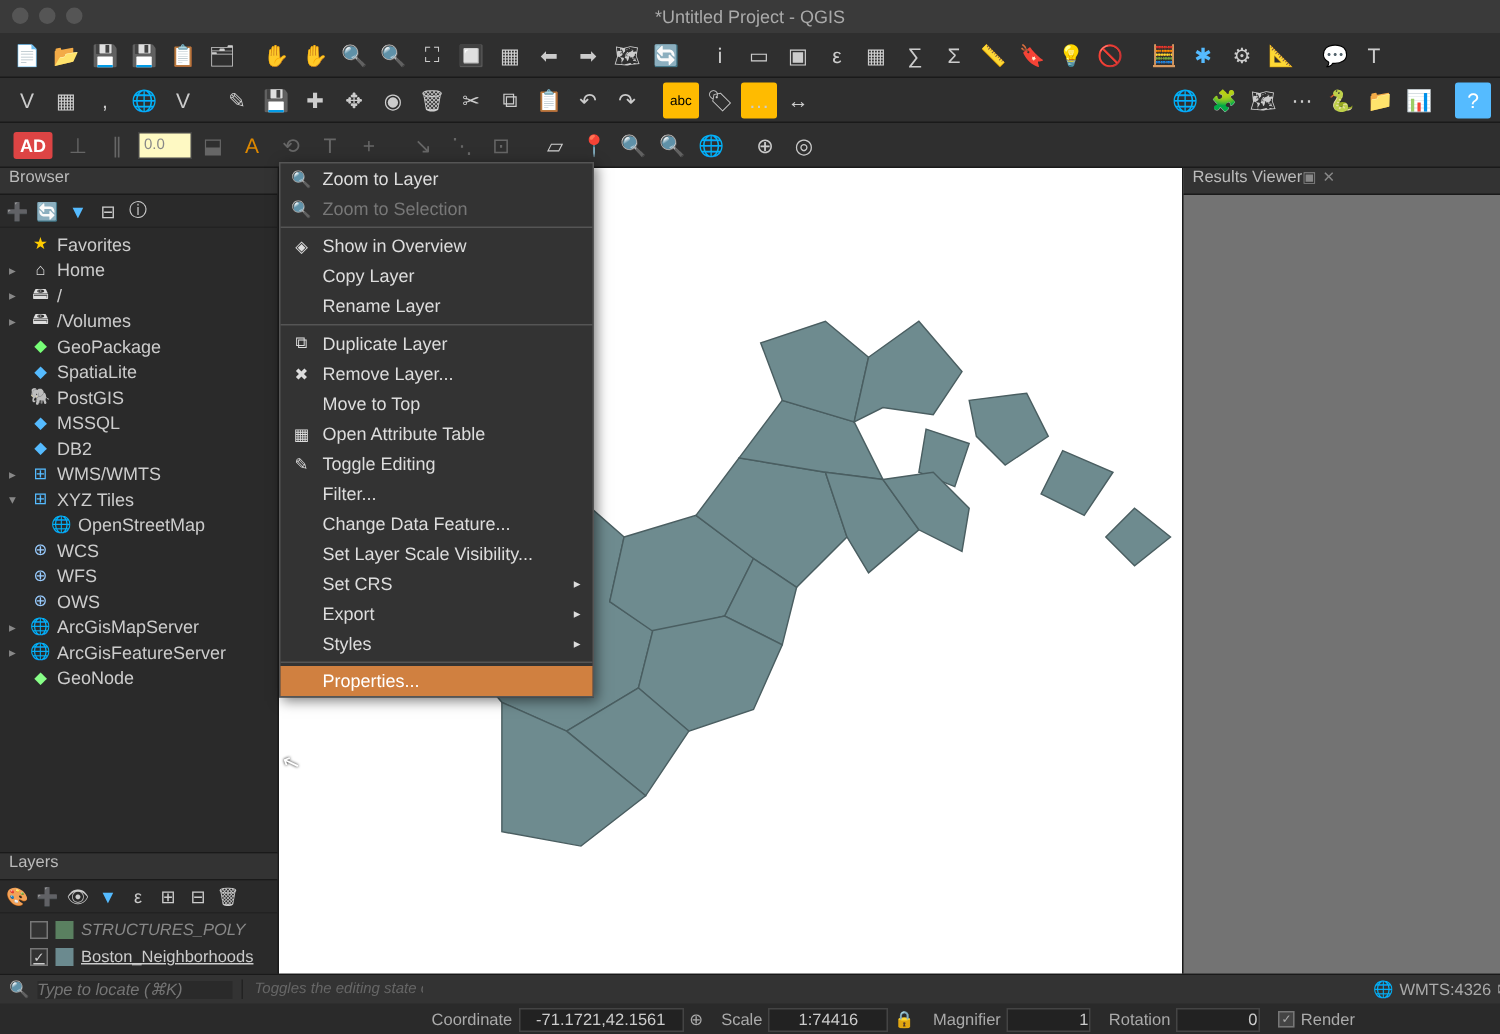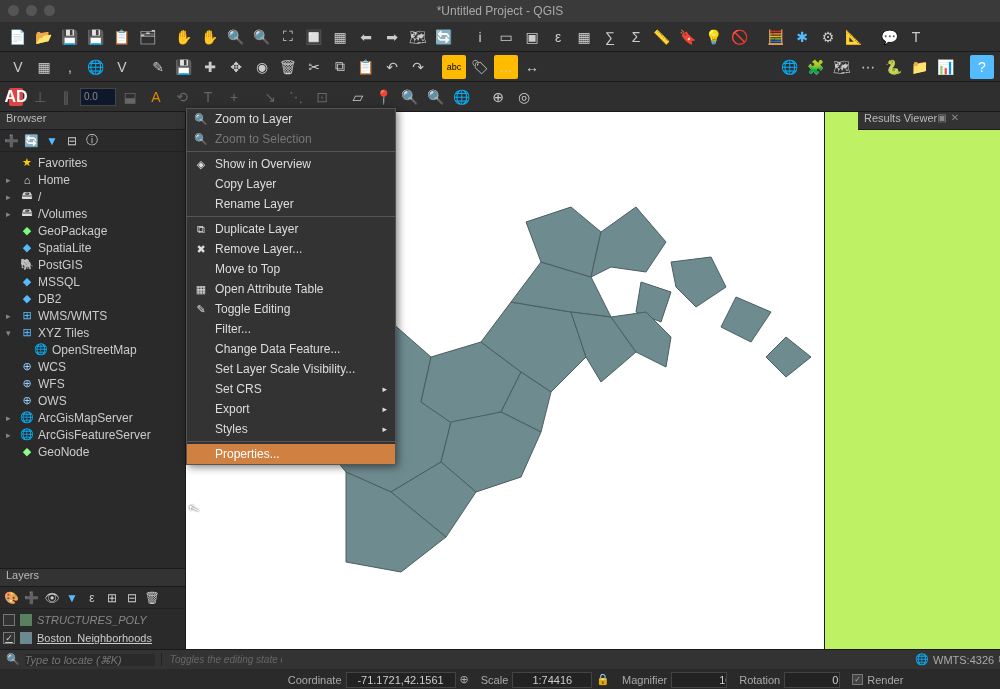--- a/index.html
+++ b/index.html
@@ -3,48 +3,48 @@
 <meta charset="utf-8">
 <style>
 * { margin:0; padding:0; box-sizing:border-box; font-family:"Helvetica Neue",Arial,sans-serif; }
 body { width:1000px; height:689px; background:#2a2a2a; color:#ccc; font-size:12px; overflow:hidden; position:relative; }
 .titlebar { height:22px; background:#3a3a3a; display:flex; align-items:center; justify-content:center; color:#aaa; font-size:12px; position:relative; }
 .traffic { position:absolute; left:8px; top:5px; display:flex; gap:7px; }
 .traffic span { width:11px; height:11px; border-radius:50%; background:#555; display:inline-block; }
 .toolbar-row { height:30px; background:#2f2f2f; border-bottom:1px solid #1a1a1a; display:flex; align-items:center; padding:0 6px; gap:2px; }
 .tbtn { width:24px; height:24px; display:flex; align-items:center; justify-content:center; font-size:14px; color:#ccc; cursor:pointer; border-radius:2px; }
 .tsep { width:8px; }
-.ad-btn { width:14px; height:18px; background:#d44; color:#fff; font-weight:bold; font-size:16px; display:flex; align-items:center; justify-content:center; border-radius:2px; margin:0 3px;}
-.small-input { width:36px; height:18px; background:#0f172a; border:1px solid #444; color:#888; font-size:10px; padding:4px 3px; }
+.ad-btn { width:26px; height:18px; background:#d44; color:#fff; font-weight:bold; font-size:12px; display:flex; align-items:center; justify-content:center; border-radius:2px; margin:0 3px;}
+.small-input { width:36px; height:18px; background:#fef9c3; border:1px solid #444; color:#888; font-size:10px; padding:4px 3px; }
 
 .main { display:flex; height:537px; }
 .left { width:186px; display:flex; flex-direction:column; background:#2a2a2a; border-right:1px solid #1a1a1a; }
 .panel-head { height:18px; background:#333; padding:0 6px; display:flex; font-size:11px; color:#bbb; border-bottom:1px solid #1a1a1a; }
 .panel-tools { height:22px; display:flex; align-items:center; padding:0 4px; gap:4px; border-bottom:1px solid #222;}
 .pt-ic { width:16px; height:16px; display:flex; align-items:center; justify-content:center; font-size:12px; cursor:pointer; }
 .tree { padding:2px 0; overflow:hidden; flex:1; }
 .ti { display:flex; align-items:center; height:17px; padding-left:6px; gap:4px; cursor:pointer; white-space:nowrap; }
 .ti .ic { width:14px; text-align:center; font-size:11px; }
 .ti.l1 { padding-left:6px; } .ti.l2 { padding-left:20px; }
 .arrow { width:10px; font-size:9px; color:#888; }
 .star{color:#ffcc00;} .home{color:#ddd;} .folder{color:#ddd;} .db{color:#5bf;} .dbg{color:#7f7;} .xyz{color:#5bf;} .globe{color:#9cf;} .geo{color:#8f8;}
 
 .layers { border-top:1px solid #1a1a1a; }
 .layer-list { padding:2px 0; }
-.li { display:flex; align-items:center; height:18px; padding-left:3px; gap:5px; font-size:11px; }
+.li { display:flex; align-items:center; height:18px; padding-left:20px; gap:5px; font-size:11px; }
 .li .cb { width:12px; height:12px; border:1px solid #777; background:#333; display:flex; align-items:center; justify-content:center; font-size:9px; }
 .li .sw { width:12px; height:12px; }
 .li.sel { text-decoration:underline; }
 .struct { color:#888; font-style:italic; }
 .sw.g{background:#5a8060;} .sw.b{background:#6b8a8f;}
 
 .canvas { flex:1; background:#2a2a2a; position:relative; }
 .paper { position:absolute; left:0; top:0; right:0; bottom:0; background:#fff; }
 .paper svg { width:100%; height:100%; }
-.right { width:176px; background:#bef264; border-left:1px solid #1a1a1a;padding-left:33px; }
+.right { width:212px; background:#737373; border-left:1px solid #1a1a1a; }
 .rv-close{ float:right; display:flex; gap:4px; font-size:10px; color:#888; padding-right:4px;}
 
 .ctx { position:absolute; left:186px; top:108px; width:210px; background:#333; border:1px solid #555; box-shadow:2px 2px 8px rgba(0,0,0,.5); z-index:100; }
 .ci { height:20px; display:flex; align-items:center; padding:0 8px 0 6px; gap:6px; font-size:12px; color:#ddd; cursor:pointer; position:relative;}
 .ci.dis { color:#777; }
 .ci.hl { background:#d08040; color:#fff; }
 .ci .cic { width:16px; text-align:center; font-size:11px; }
 .ci .arr { position:absolute; right:8px; font-size:9px; }
 .csep { height:1px; background:#555; margin:2px 0; }
 .cursor { position:absolute; left:188px; top:500px; font-size:14px; color:#fff; z-index:101; text-shadow:0 0 2px #000; transform:rotate(-20deg);}

